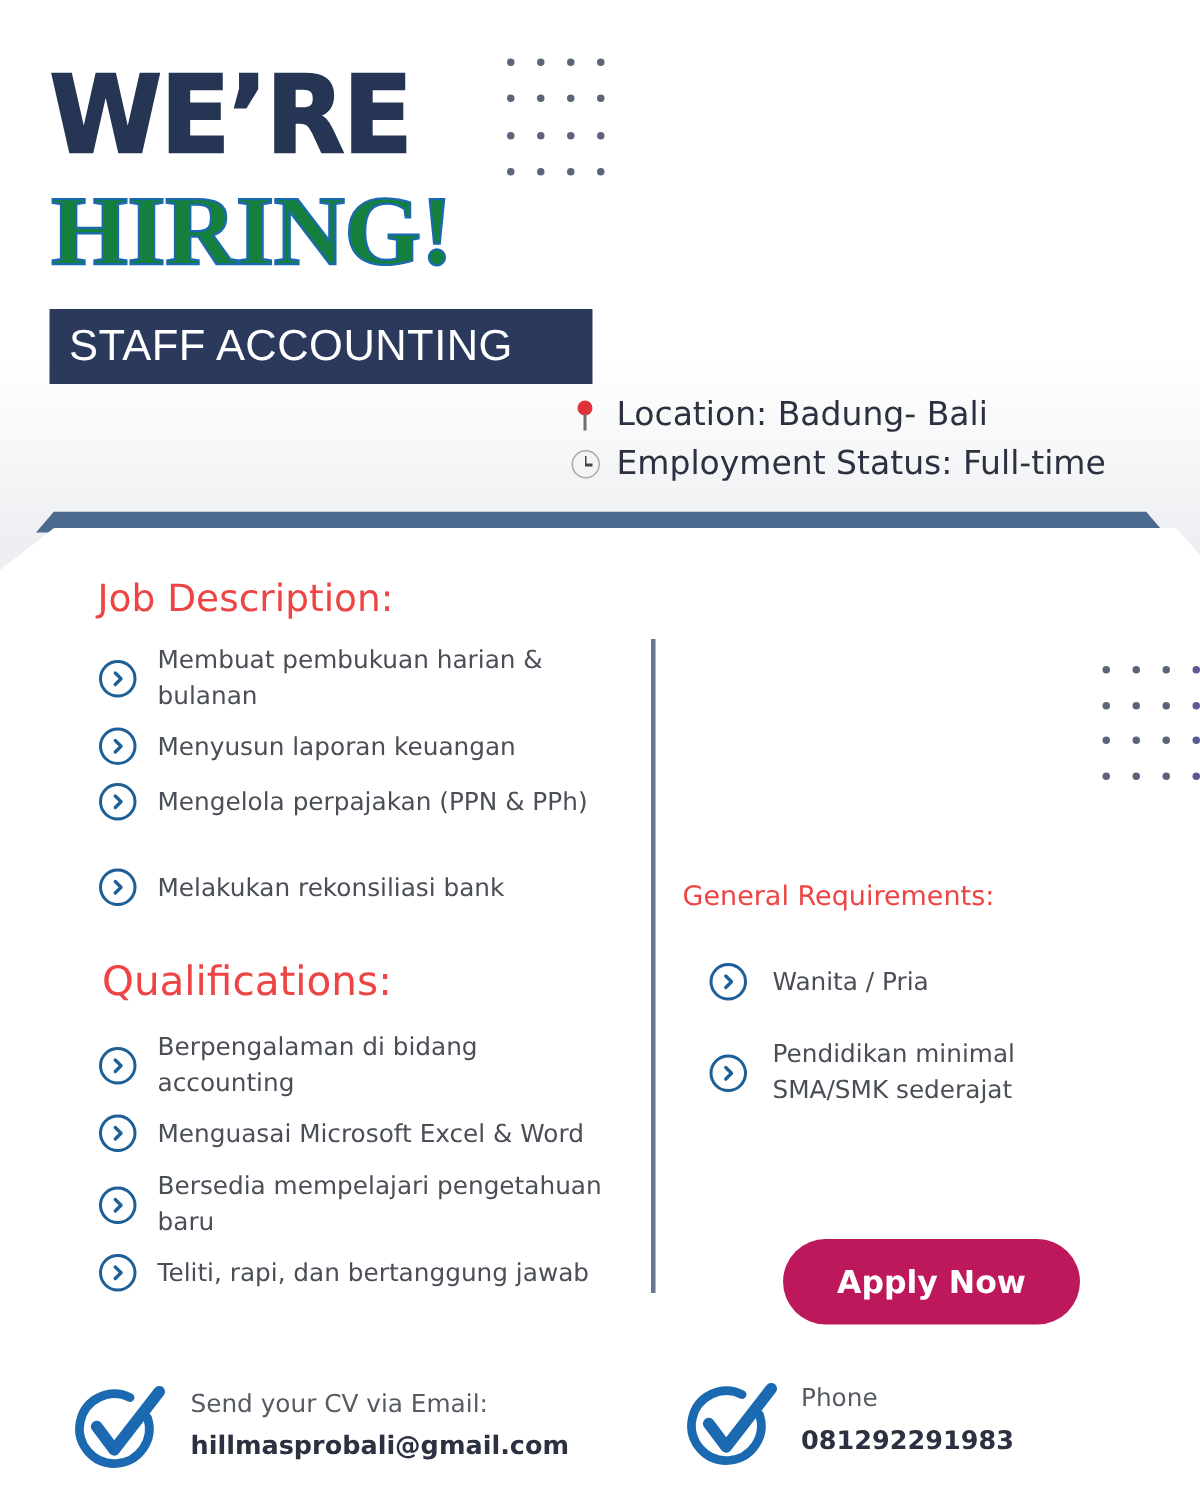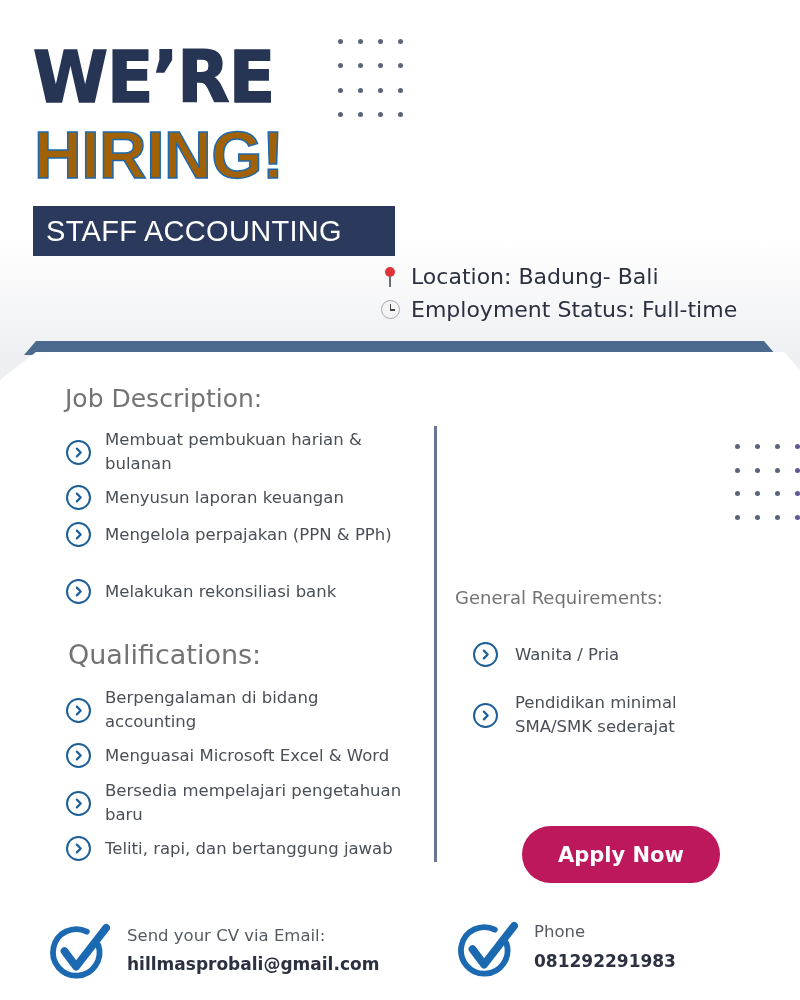--- a/index.html
+++ b/index.html
@@ -17,22 +17,22 @@
   .dots-right { left: 735px; top: 444px; grid-auto-rows: 23.7px; }
   .dots-right span:nth-child(4n) { background: #5b5a94; }
 
   
   .headline-1 {
     left: 33px; top: 44px; font-family: "DejaVu Sans", sans-serif; font-weight: 900;
     font-size: 68px; letter-spacing: -1px; color: #263554; line-height: 1; transform: scaleY(1.05);
     -webkit-text-stroke: 1.5px #263554;
   }
   .headline-2 {
-    left: 34px; top: 122px; font-family: Liberation Sans, sans-serif; font-weight: 900;
-    font-size: 66px; letter-spacing: -0.5px; color: #a16207; line-height: 1;
+    left: 34px; top: 122px; font-family: Liberation Serif, serif; font-weight: 900;
+    font-size: 66px; letter-spacing: -0.5px; color: #15803d; line-height: 1;
     -webkit-text-stroke: 1.5px #1b69b0;
   }
   .position-box {
     left: 33px; top: 206px; width: 362px; height: 50px; background: #2b3a5c;
     display: flex; align-items: center; padding-left: 13px; box-sizing: border-box;
   }
   .position-box span {
     color: #ffffff; font-family: "Liberation Sans", sans-serif; font-size: 29px; letter-spacing: 0.3px;
   }
 
@@ -46,21 +46,21 @@
   .pin::after { content: ""; position: absolute; left: 5px; top: 10px; width: 2px; height: 11px; background: #6b6e75; }
   .clock { width: 19px; height: 19px; border-radius: 50%; background: #f4f4f4; border: 1.5px solid #a8aab0; position: relative; box-sizing: border-box; }
   .clock::before { content: ""; position: absolute; left: 8px; top: 3px; width: 1.5px; height: 6px; background: #444; }
   .clock::after { content: ""; position: absolute; left: 8px; top: 8px; width: 5px; height: 1.5px; background: #444; }
 
   
   .band { left: 0; top: 341px; width: 800px; height: 16px; }
   .card { left: 0; top: 352px; width: 800px; height: 648px; }
 
   
-  .section-title { font-family: "DejaVu Sans", sans-serif; color: #737373; line-height: 1; }
+  .section-title { font-family: "DejaVu Sans", sans-serif; color: #ef4444; line-height: 1; }
   .job-title { left: 65px; top: 386px; font-size: 25px; }
   .qual-title { left: 68px; top: 641px; font-size: 27px; }
   .gen-title { left: 455px; top: 589px; font-size: 18px; }
 
   
   .list { position: absolute; margin: 0; padding: 0; list-style: none; }
   .list li { position: absolute; left: 0; display: flex; align-items: center; }
   .list li .txt { font-family: "DejaVu Sans", sans-serif; font-size: 16.5px; line-height: 24px; color: #4a4e57; }
   .arrow-icon {
     flex: 0 0 auto; width: 25px; height: 25px; border: 2.6px solid #1d5f96; border-radius: 50%;

